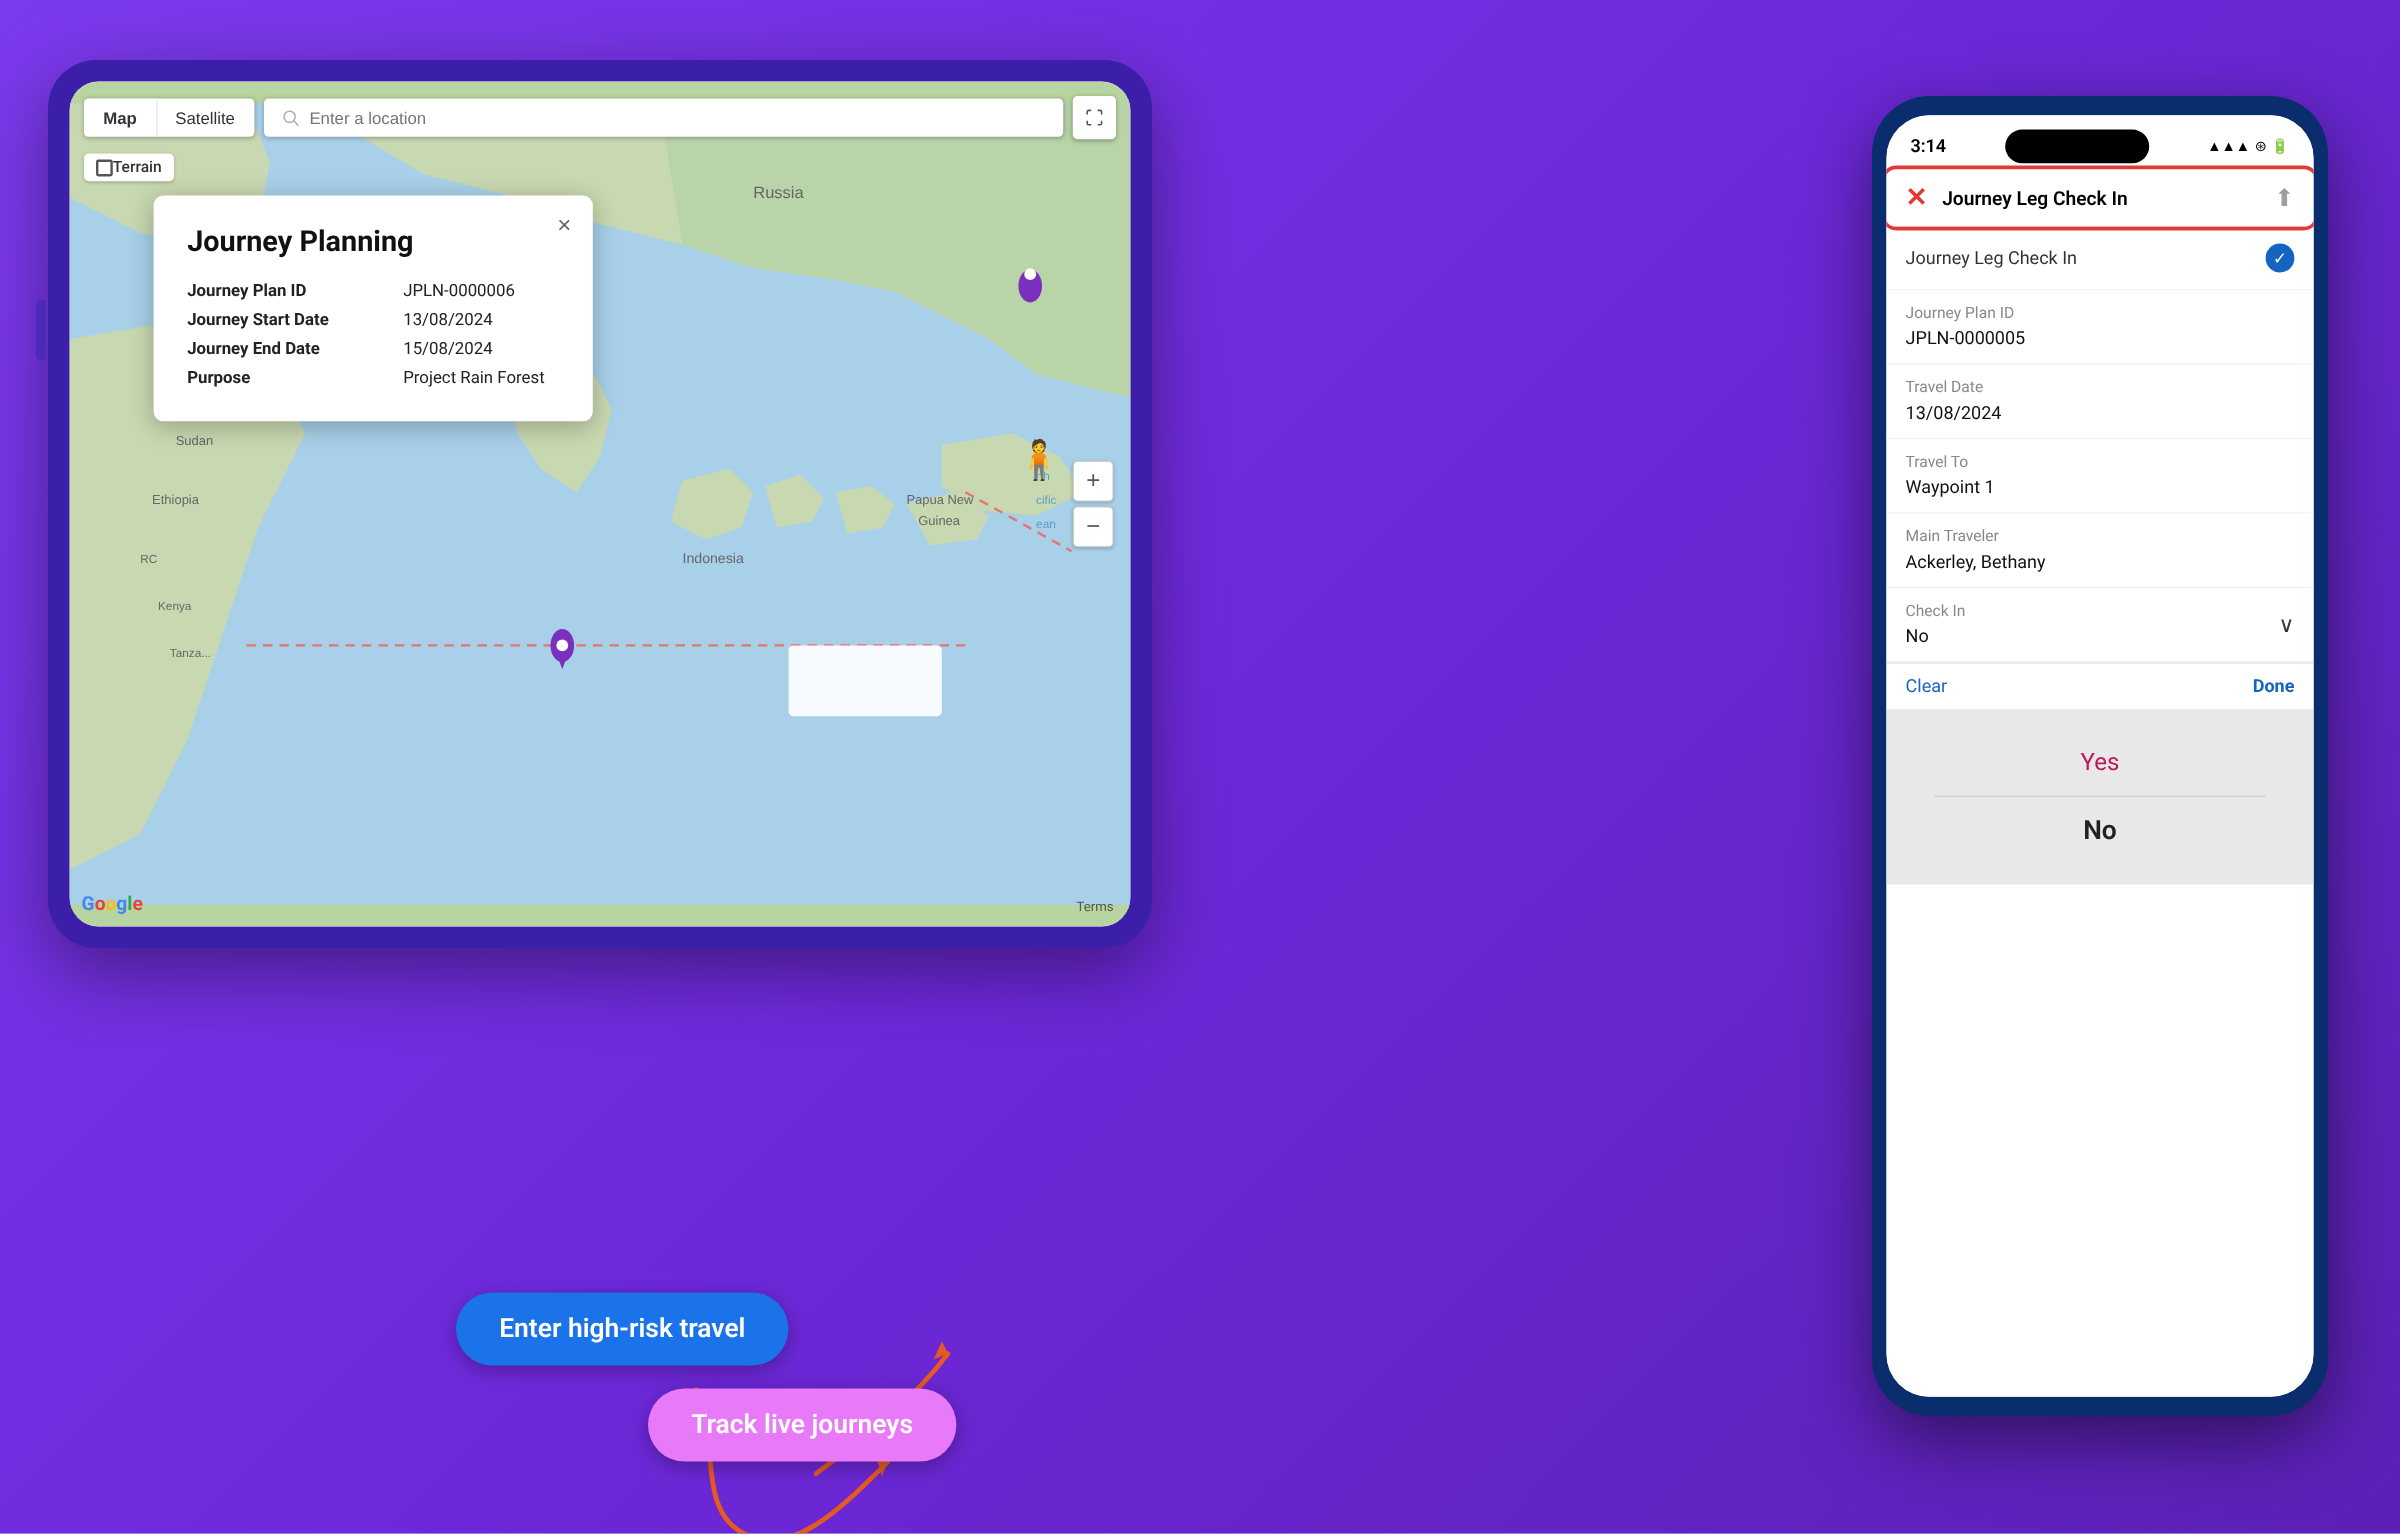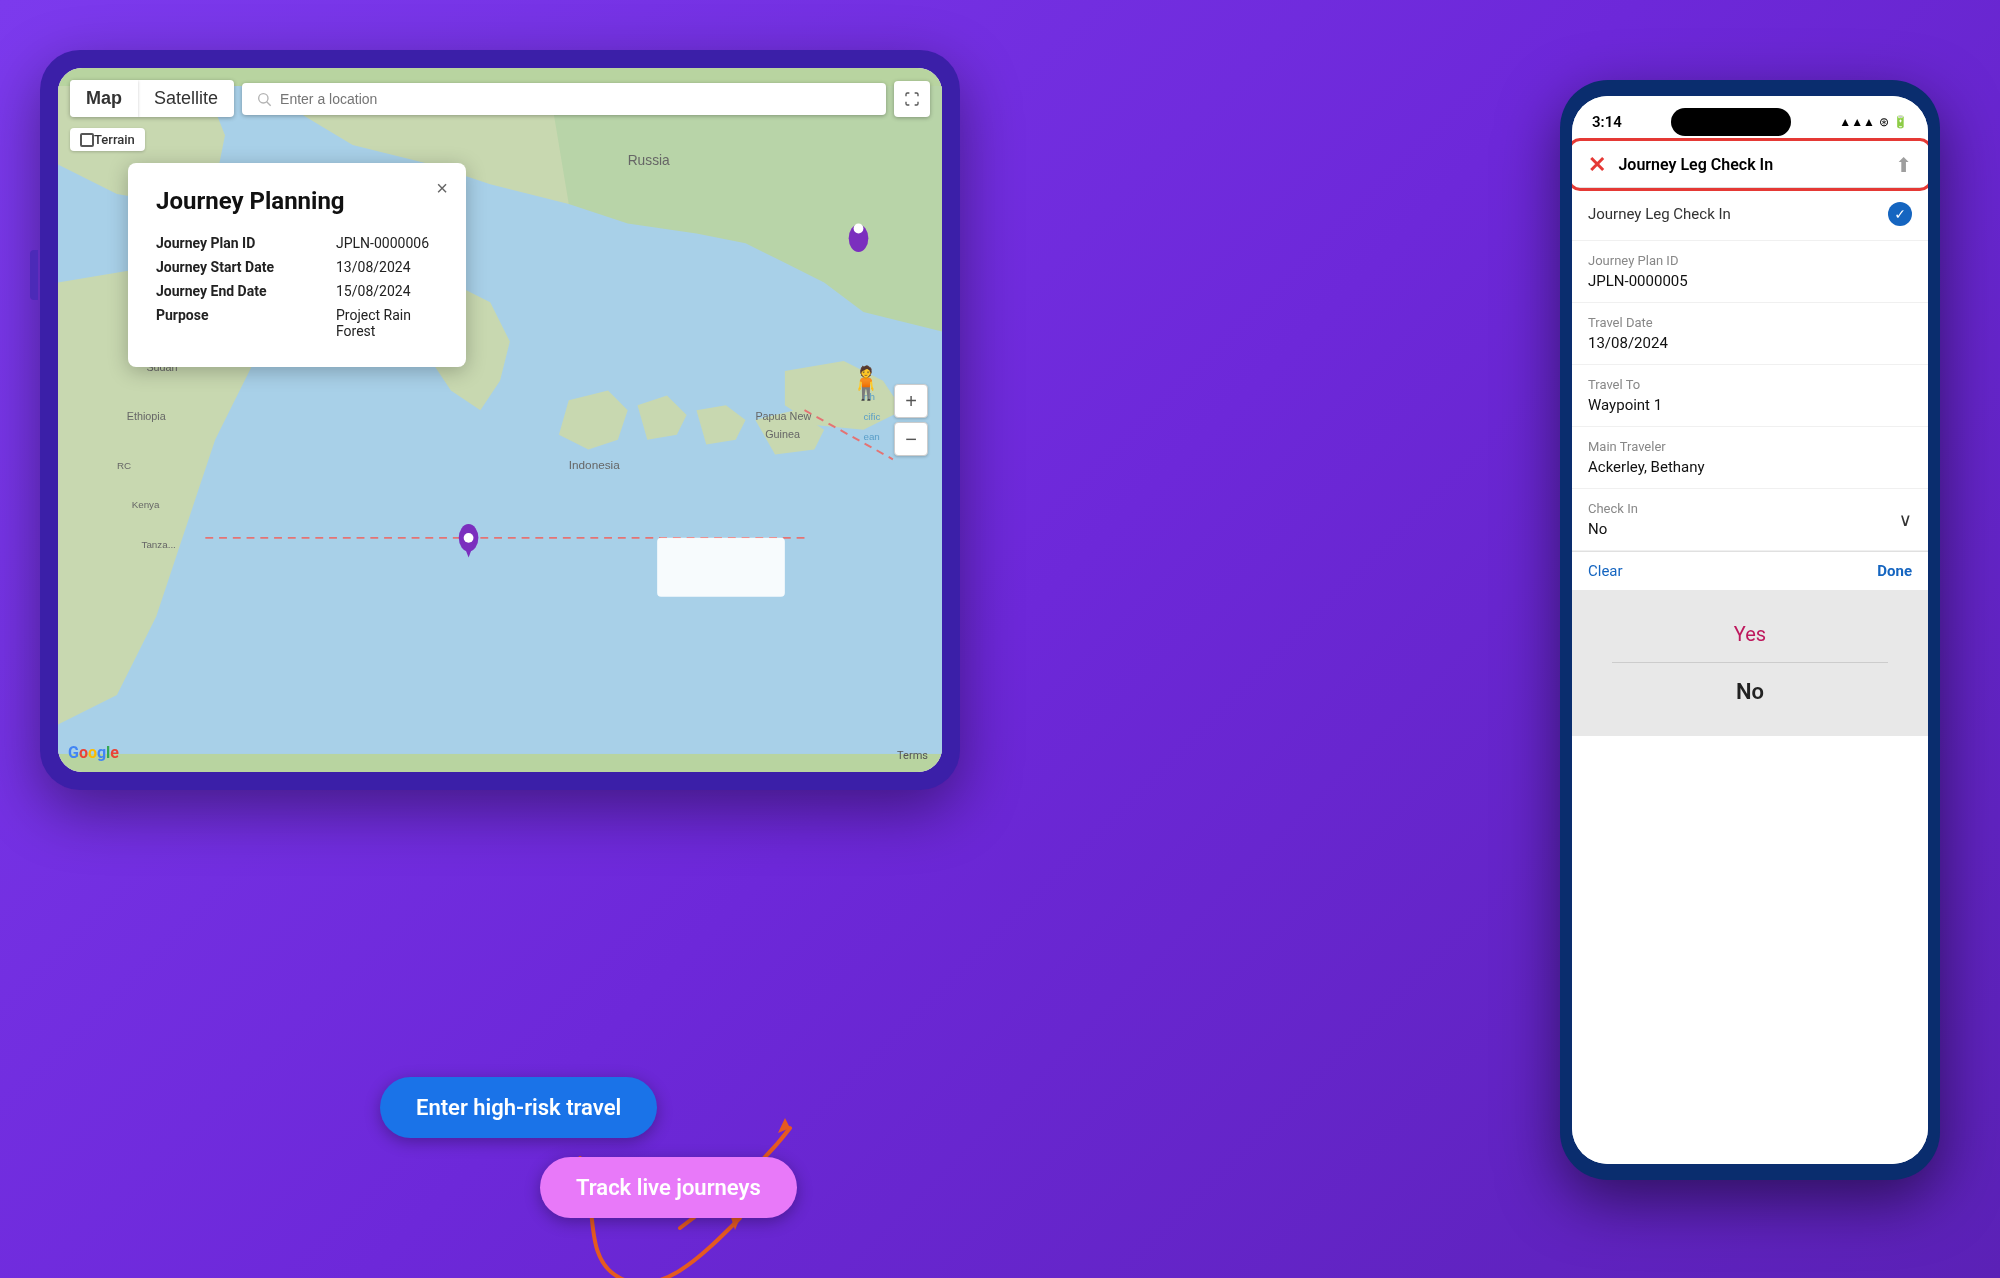--- a/index.html
+++ b/index.html
@@ -71,21 +71,21 @@
     }
     .map-type-buttons {
       display: flex;
       background: #fff;
       border-radius: 4px;
       box-shadow: 0 1px 4px rgba(0,0,0,0.3);
       overflow: hidden;
     }
     .map-type-btn {
       padding: 8px 16px;
-      font-size: 18px;
+      font-size: 14px;
       font-weight: 500;
       cursor: pointer;
       border: none;
       background: transparent;
       color: #333;
     }
     .map-type-btn.active {
       background: #fff;
       font-weight: 700;
       box-shadow: 0 1px 3px rgba(0,0,0,0.2);
@@ -188,21 +188,21 @@
       top: 42%;
       font-size: 32px;
       z-index: 10;
     }
 
     
     .journey-popup {
       position: absolute;
       left: 70px;
       top: 95px;
-      width: 338px;
+      width: 366px;
       background: #fff;
       border-radius: 8px;
       box-shadow: 0 4px 20px rgba(0,0,0,0.25);
       padding: 24px 28px;
       z-index: 20;
     }
     .popup-close {
       position: absolute;
       top: 14px;
       right: 18px;

